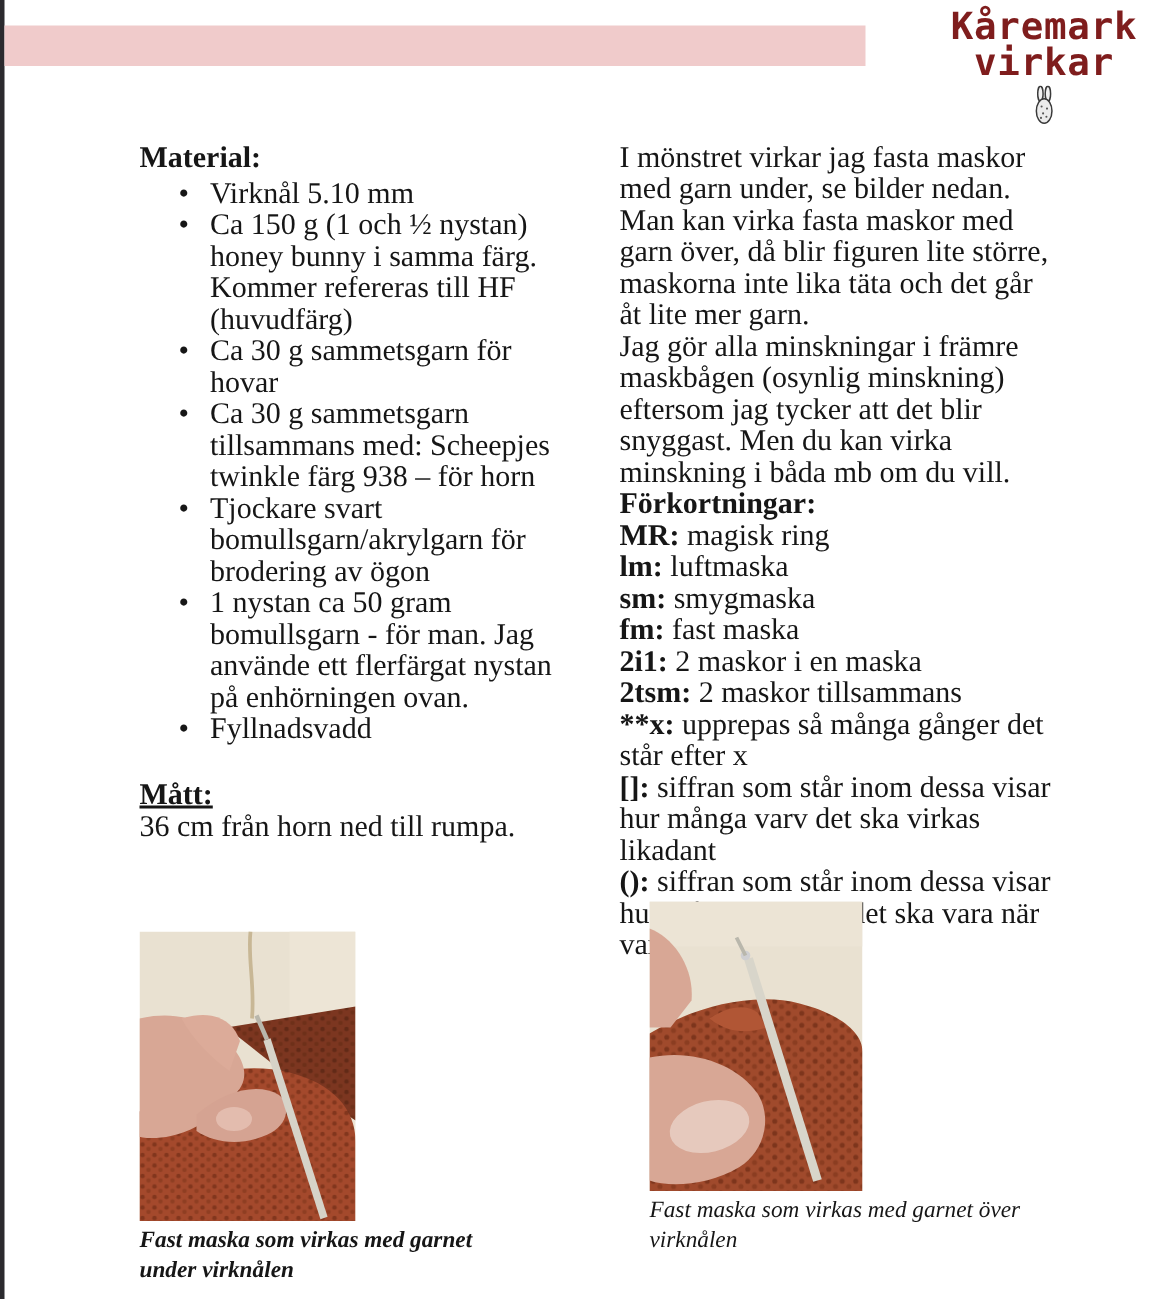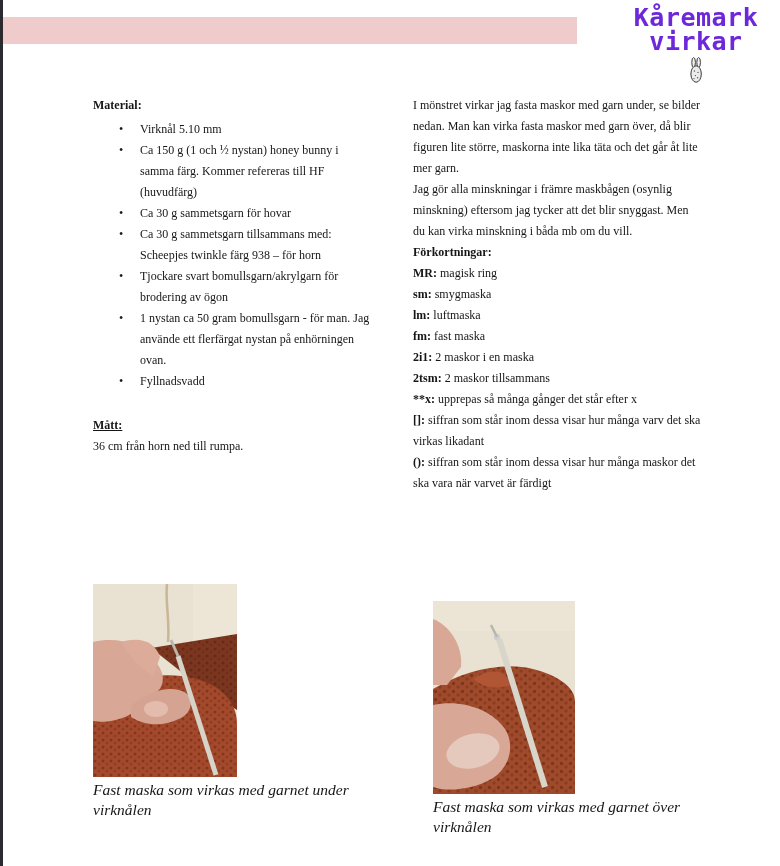--- a/index.html
+++ b/index.html
@@ -2,33 +2,33 @@
 <html style="--accent-bar: #f0cbcb; --edge-color: #2b2a2e; --yarn-rust: #a4492c; --yarn-rust-dark: #7c3620; --skin: #d8a795; --photo-bg: #e9e1d1; --hook-gray: #d6d3c8;"><head>
 <meta charset="utf-8">
 <style>
   html,body{margin:0;padding:0;background:#ffffff;}
   .page{position:relative;width:780px;height:866px;background:#fff;overflow:hidden;
         font-family:"Liberation Serif",serif;color:#161616;}
   .edge{position:absolute;left:0;top:0;width:3px;height:100%;background:var(--edge-color,#2b2a2e);}
   .accent{position:absolute;left:3px;top:17px;width:574px;height:27px;background:var(--accent-bar,#f0cbcb);}
   .logo{position:absolute;left:618px;top:6px;width:156px;text-align:center;
         font-family:"DejaVu Sans Mono",monospace;font-weight:700;font-size:25px;
-        line-height:24px;letter-spacing:.5px;color:#6d28d9;}
+        line-height:24px;letter-spacing:.5px;color:#7f1d1d;}
   .bunny{display:block;margin:3px auto 0;}
-  .col{position:absolute;top:95px;font-size:12px;line-height:21px;}
+  .col{position:absolute;top:95px;font-size:20px;line-height:21px;}
   .col-left{left:93px;width:278px;}
   .col-right{left:413px;width:290px;}
   .heading{font-weight:bold;}
   ul.bullets{margin:3px 0 0;padding:0 0 0 47px;list-style:none;}
   ul.bullets li{position:relative;}
   ul.bullets li::before{content:"\2022";position:absolute;left:-21px;top:0;}
   .matt-heading{margin-top:23px;text-decoration:underline;}
   .abbr-row b{font-weight:bold;}
   figure{position:absolute;margin:0;padding:0;}
-  .fig-left{left:93px;top:584px;width:262px;}
+  .fig-left{left:93px;top:621px;width:262px;font-weight:bold;}
   .fig-right{left:433px;top:601px;width:262px;}
   .photo{display:block;}
   figcaption{margin-top:3px;font-style:italic;font-size:15.5px;line-height:20px;width:256px;}
 </style>
 </head>
 <body>
 
 <div class="page">
 
   <div class="edge"></div>
@@ -63,22 +63,22 @@
     <div class="heading matt-heading">Mått:</div>
     <div>36 cm från horn ned till rumpa.</div>
   </div>
 
   <div class="col col-right">
     <div>I mönstret virkar jag fasta maskor med garn under, se bilder nedan. Man kan virka fasta maskor med garn över, då blir figuren lite större, maskorna inte lika täta och det går åt lite mer garn.</div>
     <div>Jag gör alla minskningar i främre maskbågen (osynlig minskning) eftersom jag tycker att det blir snyggast. Men du kan virka minskning i båda mb om du vill.</div>
     <div class="heading">Förkortningar:</div>
     <div id="abbr-list">
         <div class="abbr-row"><b>MR:</b> <span>magisk ring</span></div>
+        <div class="abbr-row"><b>lm:</b> <span>luftmaska</span></div>
         <div class="abbr-row"><b>sm:</b> <span>smygmaska</span></div>
-        <div class="abbr-row"><b>lm:</b> <span>luftmaska</span></div>
         <div class="abbr-row"><b>fm:</b> <span>fast maska</span></div>
         <div class="abbr-row"><b>2i1:</b> <span>2 maskor i en maska</span></div>
         <div class="abbr-row"><b>2tsm:</b> <span>2 maskor tillsammans</span></div>
         <div class="abbr-row"><b>**x:</b> <span>upprepas så många gånger det står efter x</span></div>
         <div class="abbr-row"><b>[]:</b> <span>siffran som står inom dessa visar hur många varv det ska virkas likadant</span></div>
         <div class="abbr-row"><b>():</b> <span>siffran som står inom dessa visar hur många maskor det ska vara när varvet är färdigt</span></div>
       </div>
   </div>
 
   <figure class="fig-left">

